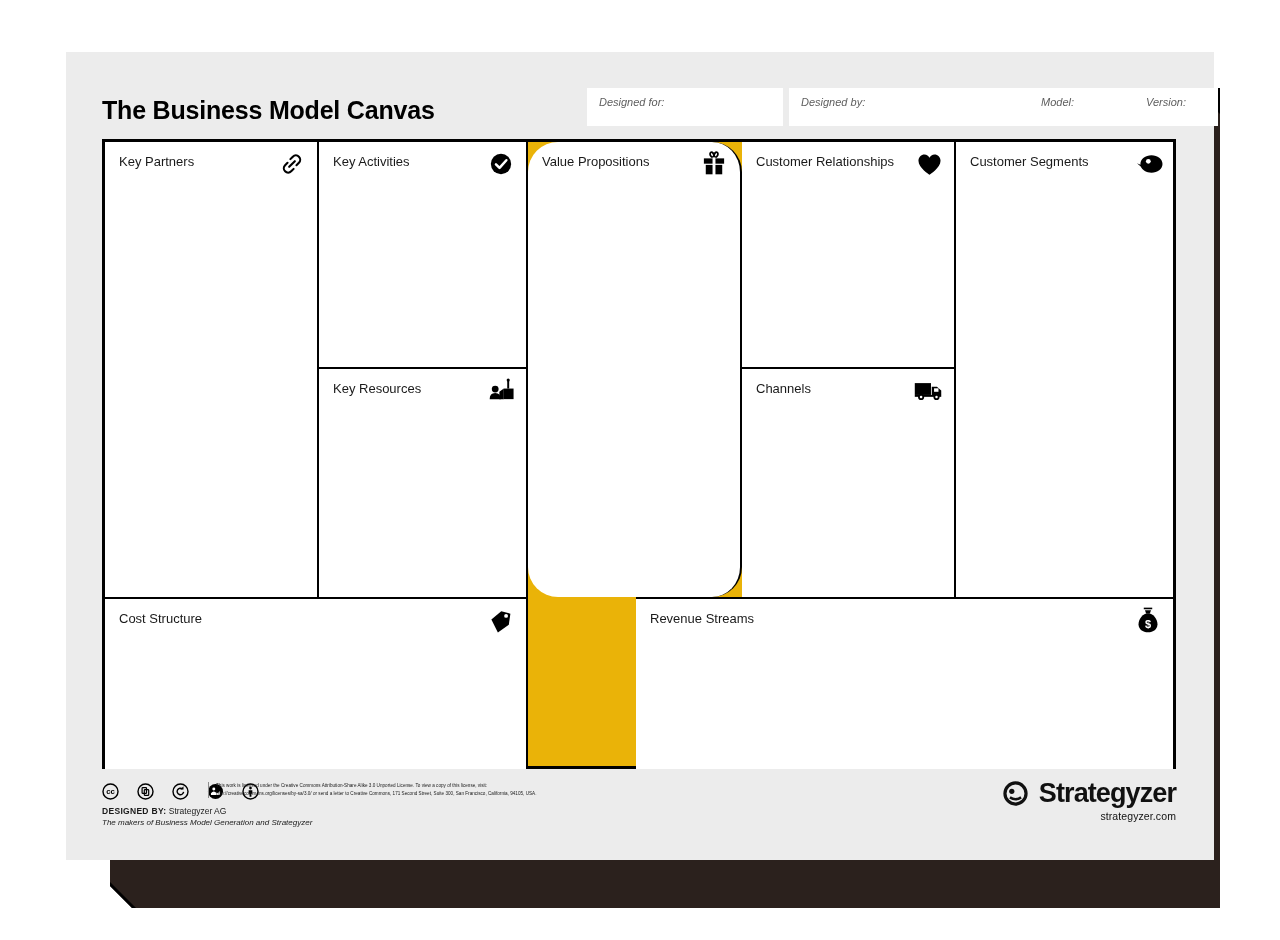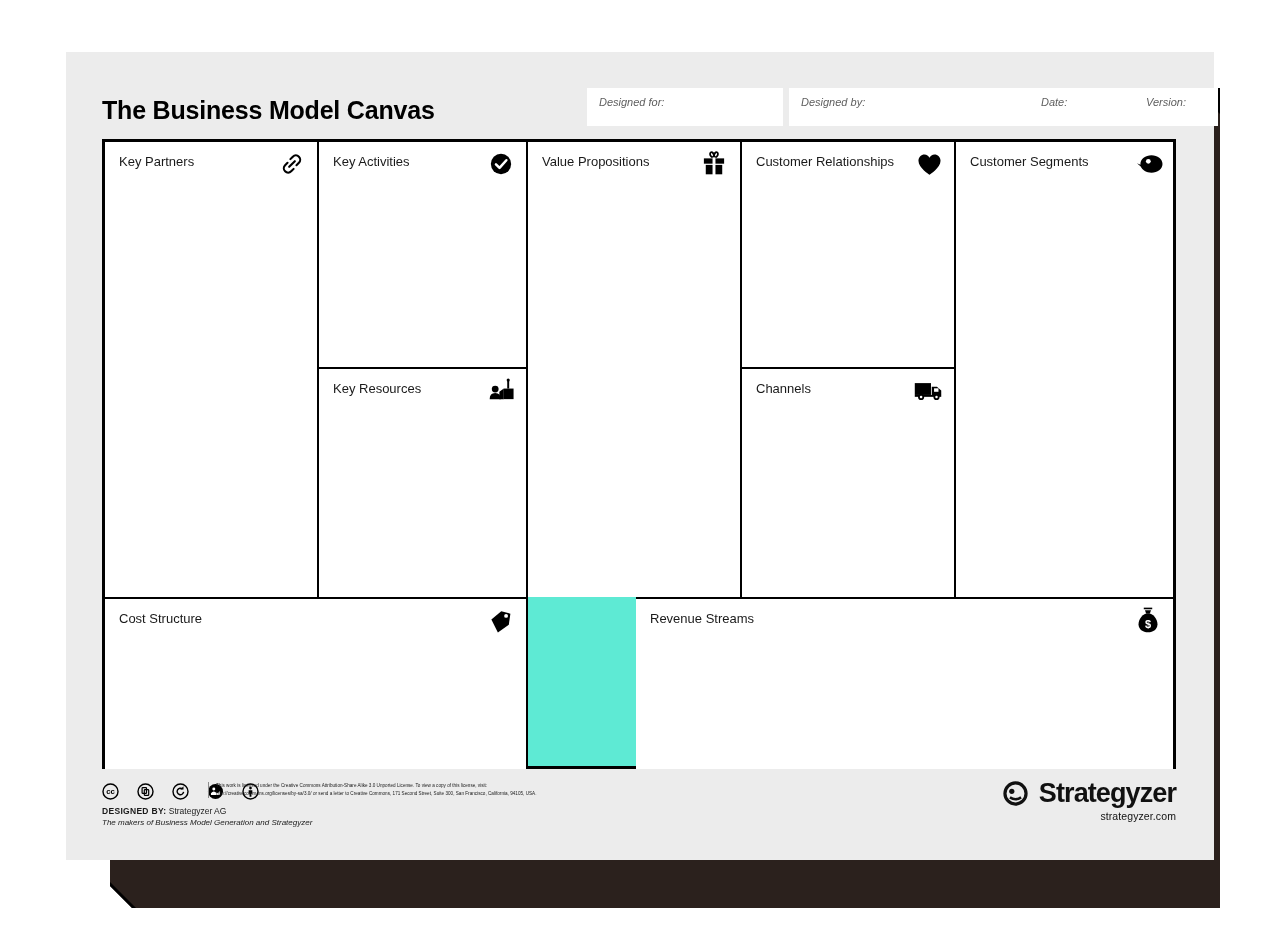--- a/index.html
+++ b/index.html
@@ -100,21 +100,21 @@
 
   
   #canvas-grid {
     position: absolute;
     left: 36px;
     top: 87px;
     width: 1074px;
     height: 630px;
     border: 3px solid #000000;
     box-sizing: border-box;
-    background: #5eead4;
+    background: #eab308;
   }
   .block {
     position: absolute;
     box-sizing: border-box;
     background: #ffffff;
     overflow: hidden;
   }
   .block-title {
     position: absolute;
     left: 14px;
@@ -232,21 +232,21 @@
   <div id="canvas-header">
     <div id="canvas-title">The Business Model Canvas</div>
 
     <div class="meta-field" id="meta-designed-for">
       <span class="meta-label">Designed for:</span>
     </div>
     <div class="meta-field" id="meta-designed-by">
       <span class="meta-label">Designed by:</span>
     </div>
     <div class="meta-field" style="left:927px;width:108px;">
-      <span class="meta-label">Date:</span>
+      <span class="meta-label">Model:</span>
     </div>
     <div class="meta-field" style="left:1032px;width:84px;">
       <span class="meta-label">Version:</span>
     </div>
   </div>
 
   <div id="canvas-grid">
 
     <div class="block bd-r" style="left:0;top:0;width:214px;height:455px;">
       <div class="block-title">Key Partners</div>
@@ -280,21 +280,21 @@
             <path d="M19 13 L19 26 L13.5 26 L13.5 17 Z"></path>
             <rect x="23.2" y="3" width="2.4" height="10"></rect>
             <circle cx="24.4" cy="2.6" r="1.9"></circle>
             <circle cx="8.4" cy="13.6" r="4.2"></circle>
             <path d="M1.6 26 q0 -7.4 6.8 -7.4 q6.8 0 6.8 7.4 Z"></path>
           </g>
         </svg>
       </div>
     </div>
 
-    <div class="block bd-r" style="left:423px;top:0;width:214px;height:455px;">
+    <div class="block bd-r" style="left:423px;top:0;width:214px;height:455px;border-radius:30px;">
       <div class="block-title">Value Propositions</div>
       <div class="block-icon" style="right:14px;top:7px;width:24px;height:28px;">
         <svg viewBox="0 0 28 32" aria-hidden="true">
           <g fill="none" stroke="#000" stroke-width="2.1">
             <path d="M14 9.5 C11.6 9.5 9.4 7.8 9.4 5.6 C9.4 3.9 10.7 3 12 3.6 C13.3 4.2 14 6.6 14 9.5"></path>
             <path d="M14 9.5 C16.4 9.5 18.6 7.8 18.6 5.6 C18.6 3.9 17.3 3 16 3.6 C14.7 4.2 14 6.6 14 9.5"></path>
           </g>
           <g fill="#000">
             <rect x="2.2" y="10.6" width="23.6" height="6.2"></rect>
             <rect x="4.4" y="18.2" width="19.2" height="11"></rect>

